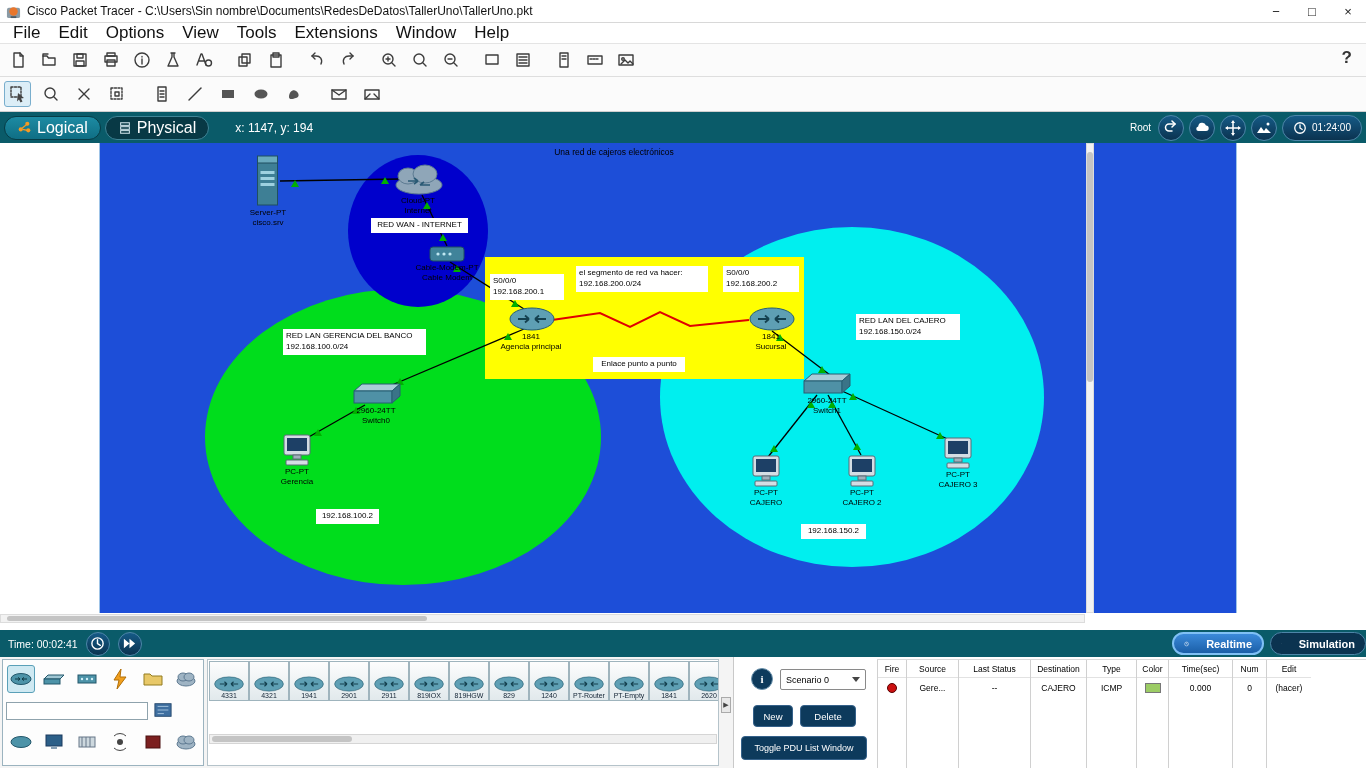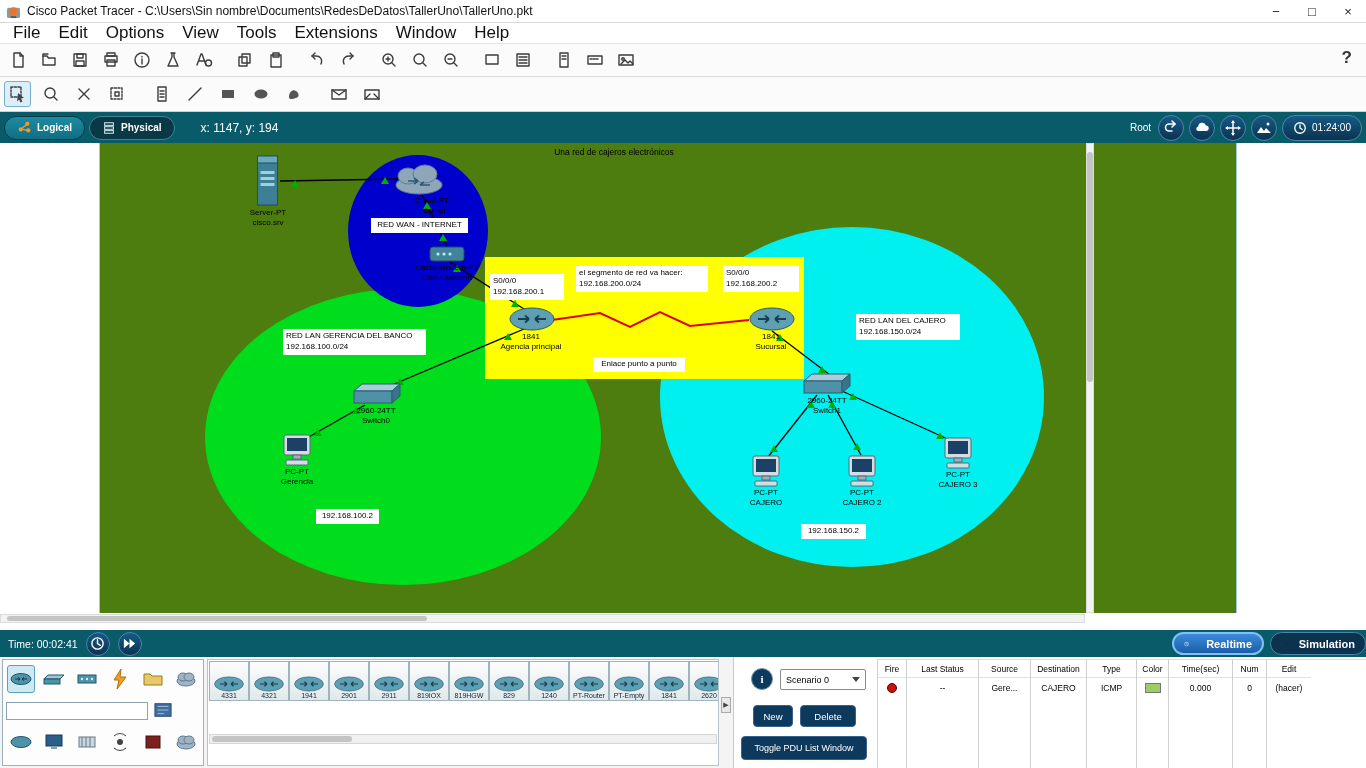--- a/index.html
+++ b/index.html
@@ -22,31 +22,31 @@
 .ticon{width:27px;height:26px;display:flex;align-items:center;justify-content:center;background:transparent;border:1px solid transparent;border-radius:3px}
 .ticon svg{stroke:#3c3c3c;fill:none;stroke-width:1.4;stroke-linecap:round;stroke-linejoin:round}
 .ticon.sel{background:#dceef7;border:1px solid #79aecd}
 .tsep{width:6px}
 .helpq{position:absolute;right:14px;top:48px;font-size:17px;font-weight:bold;color:#333}
 
 .modebar{left:0;top:112px;width:1366px;height:31px;background:#0a5b69;display:flex;align-items:center}
 .tabpill{height:24px;border-radius:13px;display:flex;align-items:center;gap:5px;padding:0 12px;margin-left:4px}
 .tab-logical{background:linear-gradient(#1d8ba3,#0f6e84);border:1px solid #063c46}
 .tab-physical{background:#083945;border:1px solid #3f8496}
-.tabpill span{color:#fff;font-size:10px;font-weight:bold}
+.tabpill span{color:#fff;font-size:16px;font-weight:normal}
 .coords{color:#fff;font-size:12px;margin-left:26px}
 .mb-right{position:absolute;right:4px;top:0;height:31px;display:flex;align-items:center;gap:5px}
 .rootlbl{color:#fff;font-size:10px;margin-right:2px}
 .cbtn{width:26px;height:26px;border-radius:50%;background:linear-gradient(#155a86,#0b3350);border:1px solid #4d85a8;display:flex;align-items:center;justify-content:center}
 .cbtn svg{stroke:#fff;fill:none;stroke-width:1.5;stroke-linecap:round}
 .clockpill{height:26px;border-radius:13px;background:linear-gradient(#155a86,#0b3350);border:1px solid #4d85a8;display:flex;align-items:center;gap:5px;padding:0 10px}
 .clockpill span{color:#fff;font-size:10px}
 
 .canvaswrap{left:0;top:143px;width:1366px;height:487px;background:#fff}
-.workspace{position:absolute;left:99px;top:0;width:1138px;height:470px;background:#4d7c0f;border-left:1px solid #9fc4e8;border-right:1px solid #9fc4e8}
+.workspace{position:absolute;left:99px;top:0;width:1138px;height:470px;background:#1d4ed8;border-left:1px solid #9fc4e8;border-right:1px solid #9fc4e8}
 .workspace svg{position:absolute;left:0;top:0}
 .note{position:absolute;background:#fff;font-size:8px;line-height:1.35;padding:2px 3px;white-space:pre-line;color:#000}
 .note.c{text-align:center}
 .dlabel{position:absolute;width:130px;transform:translateX(-50%);text-align:center;font-size:8px;line-height:1.3;color:#000}
 .cvtitle{position:absolute;transform:translateX(-50%);font-size:8.5px;color:#000}
 .vscroll{position:absolute;left:1086px;top:0;width:8px;height:470px;background:#f2f2f2;border:1px solid #dcdcdc}
 .vthumb{position:absolute;left:0;top:8px;width:6px;height:230px;background:#c4c4c4;border-radius:3px}
 .hscroll{position:absolute;left:0;top:471px;width:1085px;height:9px;background:#f2f2f2;border:1px solid #dcdcdc}
 .hthumb{position:absolute;left:6px;top:1px;width:420px;height:5px;background:#c4c4c4;border-radius:3px}
 
@@ -485,21 +485,21 @@
 192.168.100.0/24</div>
       <div class="note" style="left:756px;top:171px;width:104px">RED LAN DEL CAJERO
 192.168.150.0/24</div>
       <div class="note c" style="left:216px;top:366px;width:63px">192.168.100.2</div>
       <div class="note c" style="left:701px;top:381px;width:65px">192.168.150.2</div>
 
       <div class="dlabel" style="left:168px;top:65px">
           <div>Server-PT</div>
           <div>cisco.srv</div>
         </div>
-      <div class="dlabel" style="left:332px;top:53px">
+      <div class="dlabel" style="left:318px;top:53px">
           <div>Cloud-PT</div>
           <div>Internet</div>
         </div>
       <div class="dlabel" style="left:347px;top:120px">
           <div>Cable-Modem-PT</div>
           <div>Cable Modem</div>
         </div>
       <div class="dlabel" style="left:431px;top:189px">
           <div>1841</div>
           <div>Agencia principal</div>
@@ -756,27 +756,27 @@
       <button class="navybtn btn-del">Delete</button>
       <button class="navybtn btn-toggle">Toggle PDU List Window</button>
 
       <div class="pdutable">
         <div class="pcol" style="width:30px">
             <div class="ph">Fire</div>
             <div class="pv">
               <span class="firedot"></span>
             </div>
           </div>
+        <div class="pcol" style="width:52px">
+            <div class="ph">Source</div>
+            <div class="pv">Gere...</div>
+          </div>
         <div class="pcol" style="width:72px">
             <div class="ph">Last Status</div>
             <div class="pv">--</div>
-          </div>
-        <div class="pcol" style="width:52px">
-            <div class="ph">Source</div>
-            <div class="pv">Gere...</div>
           </div>
         <div class="pcol" style="width:56px">
             <div class="ph">Destination</div>
             <div class="pv">CAJERO</div>
           </div>
         <div class="pcol" style="width:50px">
             <div class="ph">Type</div>
             <div class="pv">ICMP</div>
           </div>
         <div class="pcol" style="width:32px">

